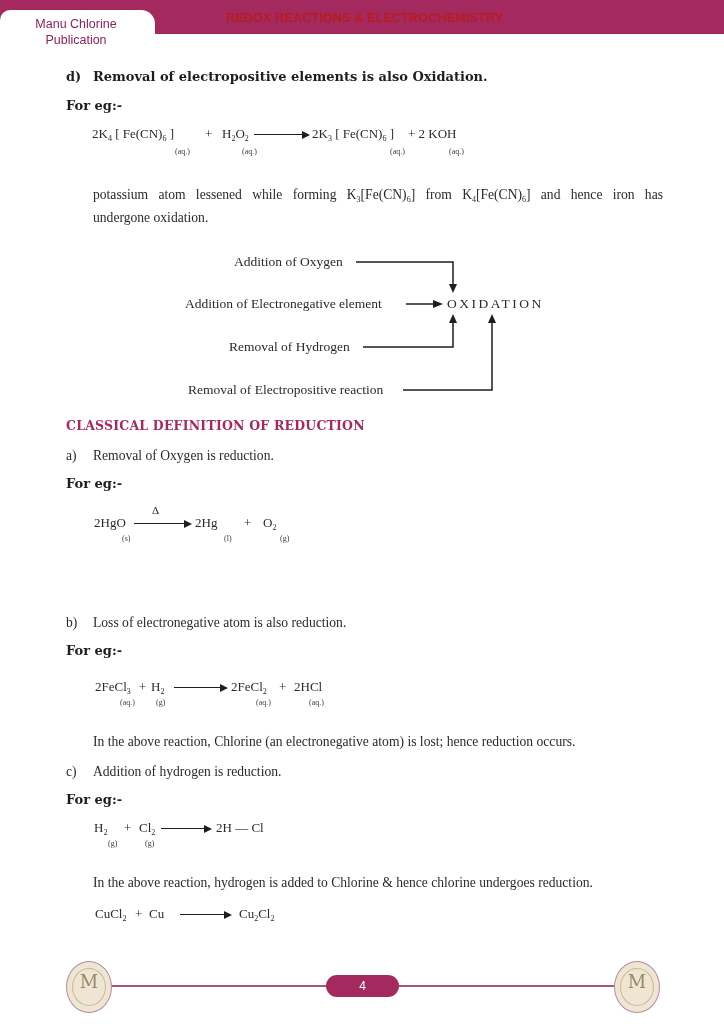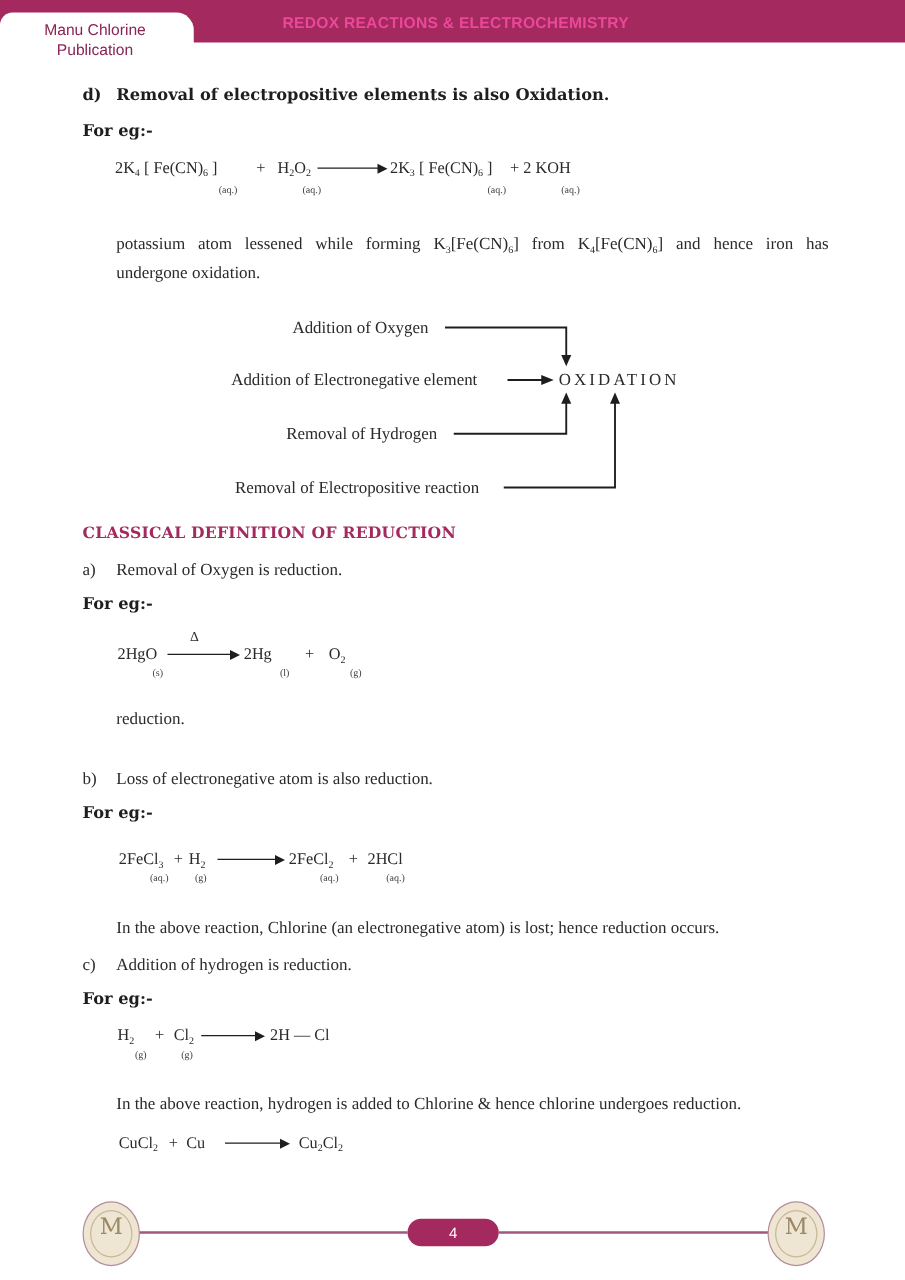--- a/index.html
+++ b/index.html
@@ -1,19 +1,19 @@
 <!DOCTYPE html>
 <html><head>
 <meta charset="utf-8">
 <style>
   html, body { margin:0; padding:0; background:#ffffff; }
   body { width:724px; height:1024px; position:relative; overflow:hidden;
          font-family:"DejaVu Serif", serif; color:#2a2a2a; }
   .header-bar { position:absolute; left:0; top:0; width:724px; height:34px; background:#a3295e; }
-  .header-title { position:absolute; left:226px; top:11px; color:#ec4899; font-family:"Liberation Sans", sans-serif;
+  .header-title { position:absolute; left:226px; top:11px; color:#b91c1c; font-family:"Liberation Sans", sans-serif;
                   font-weight:bold; font-size:12.5px; letter-spacing:0.2px; }
   .publisher-tab { position:absolute; left:0; top:10px; width:155px; height:52px; background:#ffffff;
                    border-top-right-radius:14px; border-top-left-radius:10px; }
   .publisher-text { position:absolute; left:0; top:16px; width:152px; text-align:center; color:#8a2356;
                     font-family:"Liberation Sans", sans-serif; font-size:12.5px; line-height:16px; }
   .abs { position:absolute; }
   .bold-h { font-family:"DejaVu Serif", serif; font-weight:bold; font-size:13px; color:#1e1e1e; }
   .body-text { font-family:"Liberation Serif", serif; font-size:13.6px; color:#2a2a2a; line-height:17.5px; }
   .eq { font-family:"Liberation Serif", serif; font-size:13px; color:#2a2a2a; white-space:nowrap; }
   .state { font-family:"Liberation Serif", serif; font-size:8px; color:#3a3a3a; position:absolute; }
@@ -101,21 +101,20 @@
 <div class="abs eq" style="left:152px; top:504px; font-size:11px;">Δ</div>
 <div class="arrow-line" style="left:134px; top:523px; width:52px;"></div>
 <div class="arrow-head" style="left:184px; top:519.5px;"></div>
 <div class="abs eq" style="left:195px; top:515px;">2Hg</div>
 <div class="state" style="left:224px; top:534px;">(l)</div>
 <div class="abs eq" style="left:244px; top:515px;">+</div>
 <div class="abs eq" style="left:263px; top:515px;"><span>O</span><sub>2</sub></div>
 <div class="state" style="left:280px; top:534px;">(g)</div>
 
 <div class="abs body-text" style="left:93px; top:566px; width:570px;">
-  <div>reduction.</div>
 </div>
 
 <div class="abs body-text" style="left:66px; top:614px;">b)</div>
 <div class="abs body-text" style="left:93px; top:614px;">Loss of electronegative atom is also reduction.</div>
 <div class="abs bold-h" style="left:66px; top:643px;">For eg:-</div>
 
 <div class="abs eq" style="left:95px; top:679px;text-align:center;"><span>2FeCl</span><sub>3</sub></div>
 <div class="state" style="left:120px; top:698px;">(aq.)</div>
 <div class="abs eq" style="left:139px; top:679px;">+</div>
 <div class="abs eq" style="left:151px; top:679px;"><span>H</span><sub>2</sub></div>

